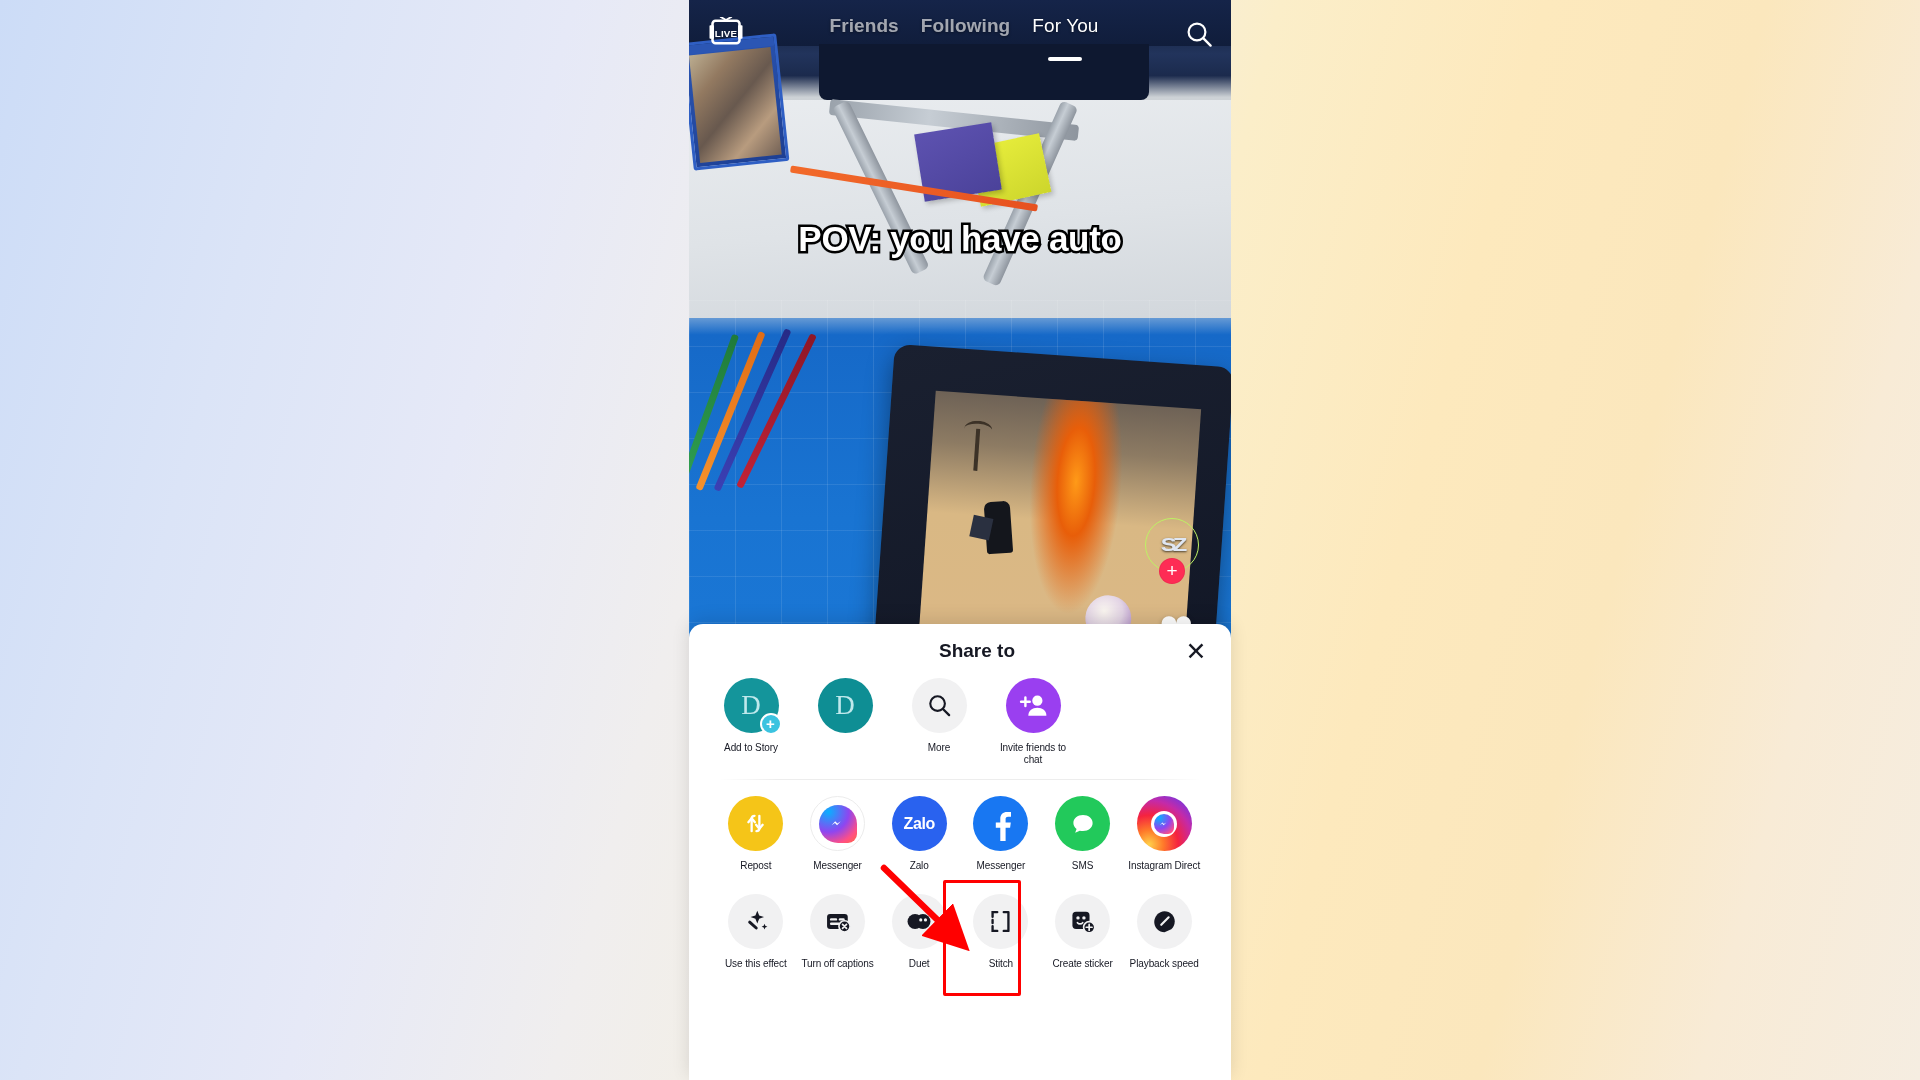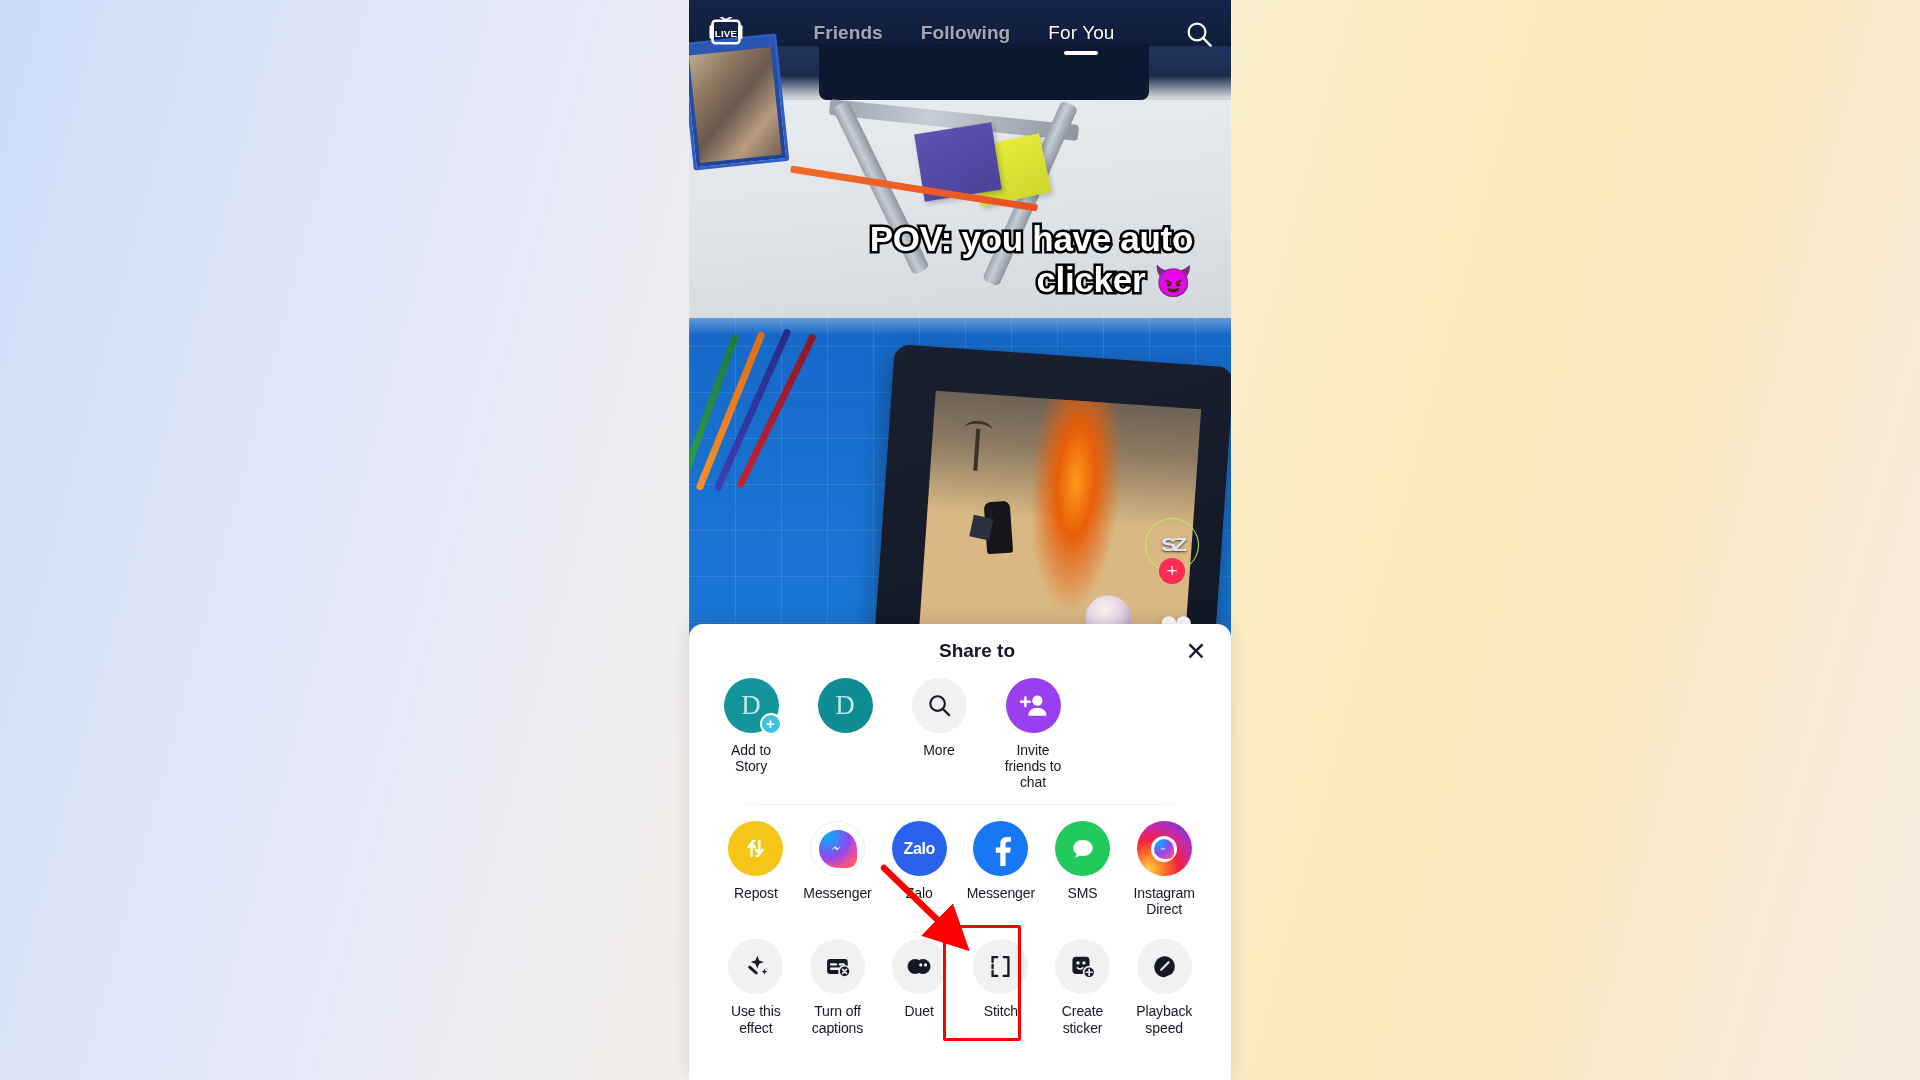--- a/index.html
+++ b/index.html
@@ -155,21 +155,21 @@
     position:absolute; left:0; top:15px; width:100%; height:44px;
     display:flex; align-items:center;
     z-index:6;
   }
   .live-badge {
     position:absolute; left:20px; top:2px;
     width:34px; height:30px;
   }
   .nav-tabs {
     position:absolute; left:0; right:0; top:0;
-    display:flex; justify-content:center; align-items:center; gap:38px;
+    display:flex; justify-content:center; gap:22px;
     height:38px;
     margin-left:8px;
   }
   .nav-tab {
     color:rgba(255,255,255,.62);
     font-size:19px; font-weight:600;
     letter-spacing:.1px;
     text-shadow:0 1px 3px rgba(0,0,0,.45);
     position:relative; padding-bottom:3px;
     cursor:pointer;
@@ -240,21 +240,21 @@
   }
   .row-1 .share-item { width:72px; }
   .bubble {
     width:55px; height:55px; border-radius:50%;
     display:flex; align-items:center; justify-content:center;
     position:relative; flex-shrink:0;
     overflow:visible;
   }
   .item-label {
     margin-top:9px;
-    font-size:14px; color:#161823; text-align:center;
+    font-size:10px; color:#161823; text-align:center;
     line-height:1.15; letter-spacing:-.1px;
   }
 
   
   .b-story   { background:#14959b; }
   .b-story-d { color:#bfe9ec; font-size:27px; font-weight:400; font-family:"Liberation Serif", serif; }
   .story-plus {
     position:absolute; right:-3px; bottom:-2px;
     width:22px; height:22px; border-radius:50%;
     background:#3bc3e0; border:2.5px solid #fff;
@@ -350,28 +350,24 @@
         <div class="tb-ghost g3"></div>
         <div class="tb-ghost g4"></div>
         <div class="tb-ghost g5"></div>
         <div class="tb-enemy e1"></div>
         <div class="tb-enemy e2"></div>
         <div class="tb-enemy e3"></div>
       </div>
     </div>
   </div>
 
-  <div style="position:absolute;left:0;right:0;top:218px;text-align:right;z-index:4;padding:0 38px;">
+  <div style="position:absolute;left:0;right:0;top:218px;text-align:center;z-index:4;padding:0 38px;">
     <div style="font-size:35px;font-weight:800;color:#fff;line-height:1.18;letter-spacing:-.3px;
                 -webkit-text-stroke:5px #000;paint-order:stroke fill;">
       <div><span>POV: you have auto</span></div>
-      <div>
-        <span>clicker</span>
-        <span style="-webkit-text-stroke:0;font-size:31px;">😈</span>
-      </div>
     </div>
   </div>
 
   <div id="topnav">
     <div class="live-badge">
       <svg viewBox="0 0 44 40" width="34" height="30">
         <path d="M22 4 L15 0 M22 4 L29 0" stroke="#fff" stroke-width="2.6" fill="none" stroke-linecap="round"></path>
         <rect x="4" y="5" width="36" height="30" rx="4" ry="4" fill="none" stroke="#fff" stroke-width="3.4"></rect>
         <rect x="0" y="11" width="6" height="18" fill="#fff" rx="1"></rect>
         <rect x="38" y="11" width="6" height="18" fill="#fff" rx="1"></rect>

